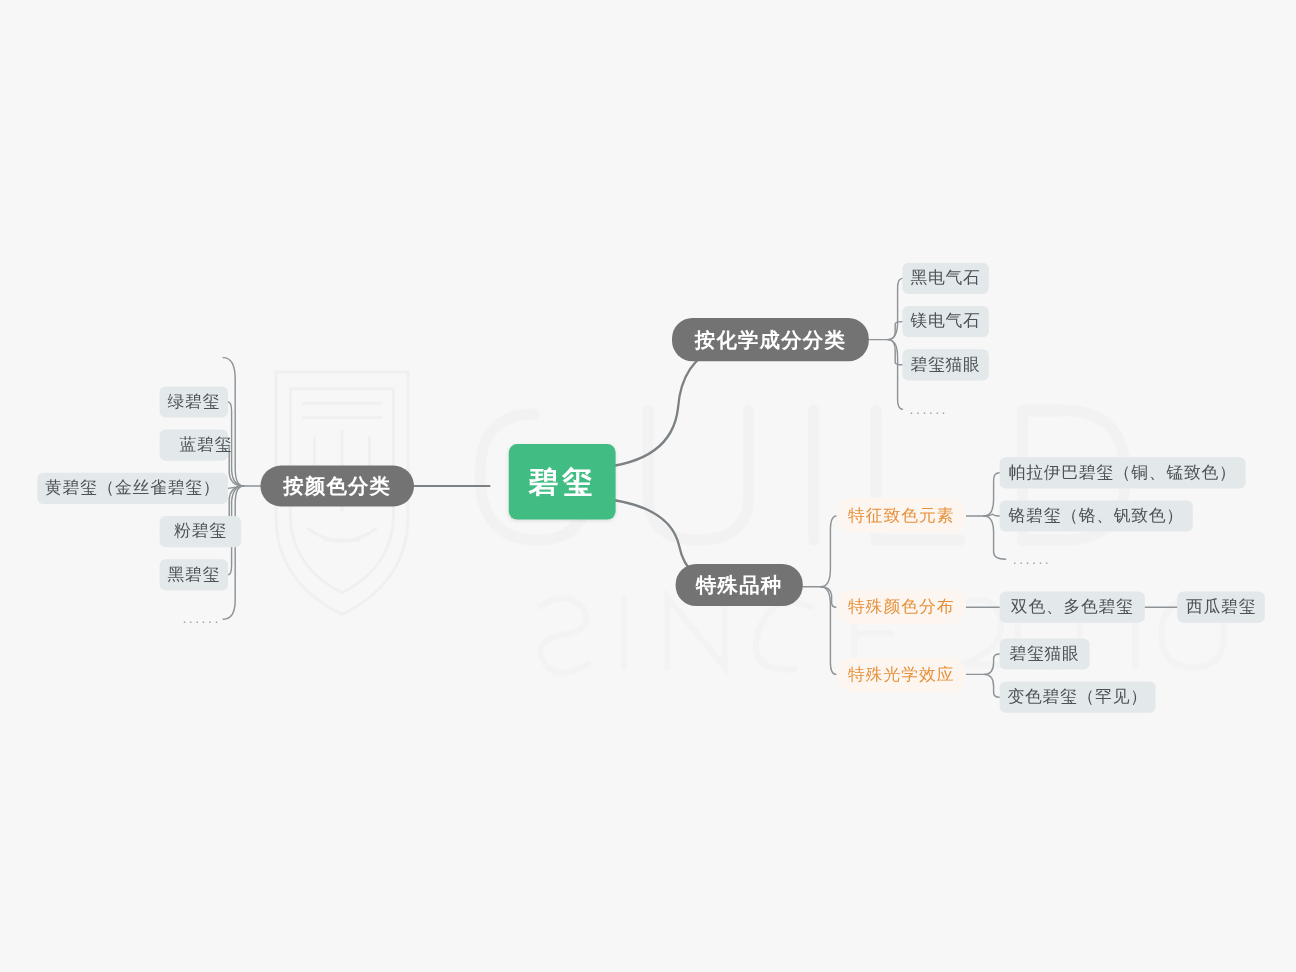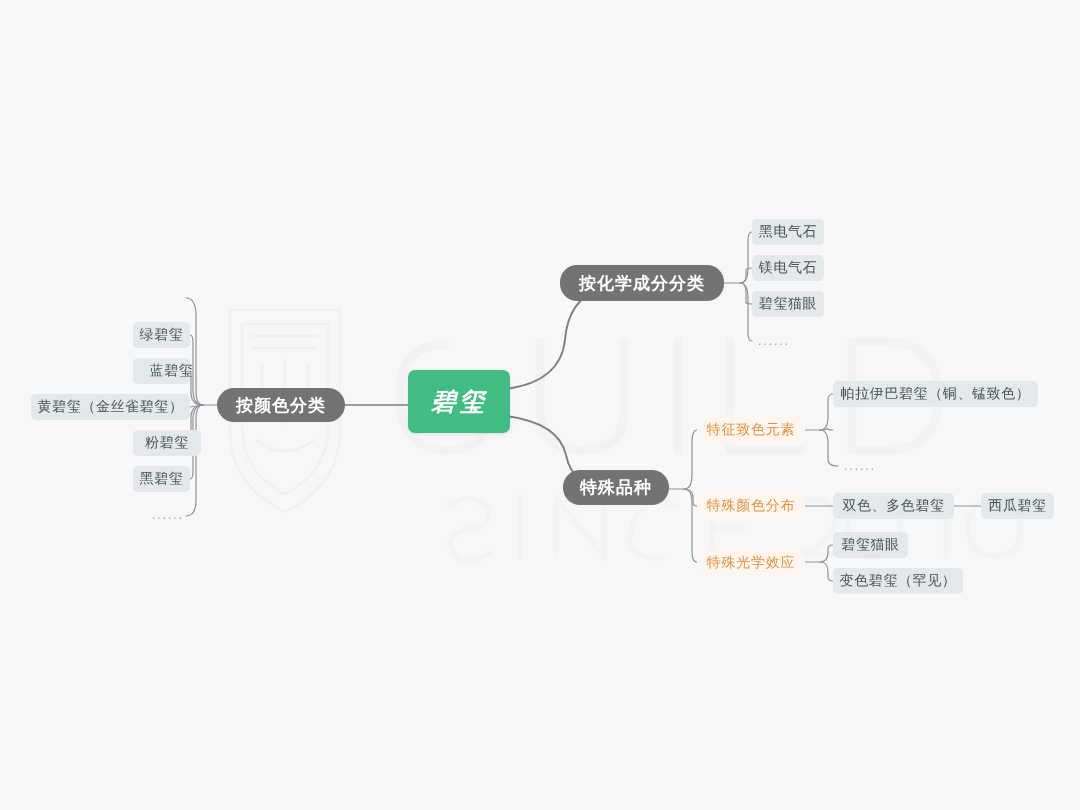--- a/index.html
+++ b/index.html
@@ -172,38 +172,39 @@
       <path d="M805,506 L833,506"></path>
       <path d="M954,506 L981,506"></path>
 
       <path d="M805,562 L820,562"></path>
       <path d="M820,562 Q828,562 828,552 L828,549 Q828,545 833,545"></path>
       <path d="M820,562 Q828,562 828,572 L828,577 Q828,581 833,581"></path>
     </g>
   </svg>
 
   <div id="node-layer">
-      <div class="node node-root" style="left: 408px; top: 370px; width: 102px; height: 63px; font-style: italic;">碧玺</div>
+      <div class="node node-root" style="left: 424px; top: 370px; width: 89px; height: 63px;">碧玺</div>
       <div class="node node-branch" style="left: 217px; top: 388px; width: 128px; height: 34px; text-align: center;">按颜色分类</div>
       <div class="node node-branch" style="left: 560px; top: 265px; width: 164px; height: 36px;">按化学成分分类</div>
       <div class="node node-branch" style="left: 563px; top: 470px; width: 106px; height: 35px; text-align: center;">特殊品种</div>
       <div class="node node-leaf" style="left: 133px; top: 322px; width: 57px; height: 26px;">绿碧玺</div>
       <div class="node node-leaf" style="left: 133px; top: 358px; width: 57px; height: 26px; padding-left: 20px;">蓝碧玺</div>
       <div class="node node-leaf" style="left: 31px; top: 394px; width: 159px; height: 26px;">黄碧玺（金丝雀碧玺）</div>
       <div class="node node-leaf" style="left: 133px; top: 430px; width: 68px; height: 26px;">粉碧玺</div>
       <div class="node node-leaf" style="left: 133px; top: 466px; width: 57px; height: 26px;">黑碧玺</div>
       <div class="node node-ellipsis" style="left: 146px; top: 505px; width: 44px; height: 20px;">......</div>
       <div class="node node-leaf" style="left: 752px; top: 219px; width: 72px; height: 26px;">黑电气石</div>
       <div class="node node-leaf" style="left: 752px; top: 255px; width: 72px; height: 26px;">镁电气石</div>
       <div class="node node-leaf" style="left: 752px; top: 291px; width: 72px; height: 26px;">碧玺猫眼</div>
       <div class="node node-ellipsis" style="left: 752px; top: 331px; width: 44px; height: 20px;">......</div>
       <div class="node node-sub" style="left: 697px; top: 415px; width: 108px; height: 29px;">特征致色元素</div>
       <div class="node node-sub" style="left: 697px; top: 491px; width: 108px; height: 29px;">特殊颜色分布</div>
       <div class="node node-sub" style="left: 697px; top: 548px; width: 108px; height: 29px;">特殊光学效应</div>
       <div class="node node-leaf" style="left: 833px; top: 381px; width: 205px; height: 26px;">帕拉伊巴碧玺（铜、锰致色）</div>
+      <div class="node node-leaf" style="left: 833px; top: 417px; width: 161px; height: 26px;">铬碧玺（铬、钒致色）</div>
       <div class="node node-ellipsis" style="left: 838px; top: 456px; width: 44px; height: 20px;">......</div>
       <div class="node node-leaf" style="left: 833px; top: 493px; width: 121px; height: 26px;">双色、多色碧玺</div>
       <div class="node node-leaf" style="left: 981px; top: 493px; width: 73px; height: 26px;">西瓜碧玺</div>
       <div class="node node-leaf" style="left: 833px; top: 532px; width: 75px; height: 26px;">碧玺猫眼</div>
       <div class="node node-leaf" style="left: 833px; top: 568px; width: 130px; height: 26px;">变色碧玺（罕见）</div>
     </div>
 
 </div>
 
 </body></html>

